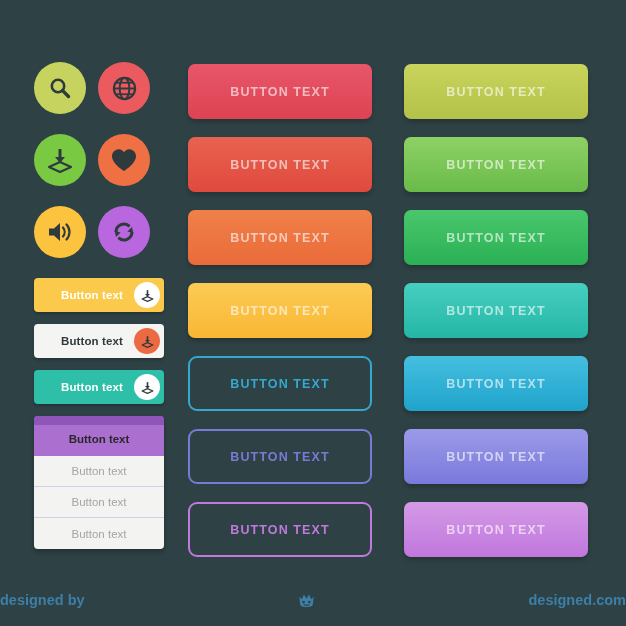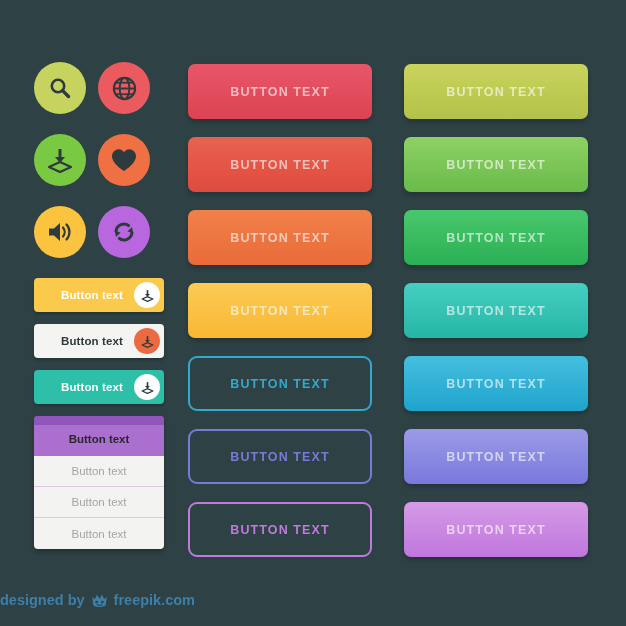--- a/index.html
+++ b/index.html
@@ -269,26 +269,26 @@
     </div>
   <div class="big-btn" style="background: linear-gradient(rgb(155, 154, 232), rgb(122, 121, 220));">
     <span class="label">BUTTON TEXT</span>
     </div>
   <div class="big-btn" style="background: linear-gradient(rgb(212, 154, 230), rgb(192, 119, 221));">
     <span class="label">BUTTON TEXT</span>
     </div>
 </div>
 
 <div id="footer" style="position:absolute; left:0; right:0; bottom:18px; display:flex;
-            align-items:center; justify-content:flex-start; gap:6px;
+            align-items:center; justify-content:space-between; gap:6px;
             font-size:14.5px; font-weight:bold; color:#3d7fa8;">
   <span>designed by</span>
   <span style="display:flex;">
     <svg width="17" height="15" viewBox="0 0 20 17">
       <path d="M1.5 4 L4.5 7 L7 1.5 L10 6.5 L13 1.5 L15.5 7 L18.5 4 L17.5 12.5
                C17.5 15 14.5 16 10 16 C5.5 16 2.5 15 2.5 12.5 Z" fill="#3d7fa8"></path>
       <circle cx="6.6" cy="10.4" r="1.5" fill="#2e4144"></circle>
       <circle cx="13.4" cy="10.4" r="1.5" fill="#2e4144"></circle>
       <path d="M7.4 13.4 Q10 15.1 12.6 13.4" fill="none" stroke="#2e4144" stroke-width="1.3" stroke-linecap="round"></path>
     </svg>
   </span>
-  <span>freepik.com</span>
+  <span>designed.com</span>
 </div>
 
 </body></html>

